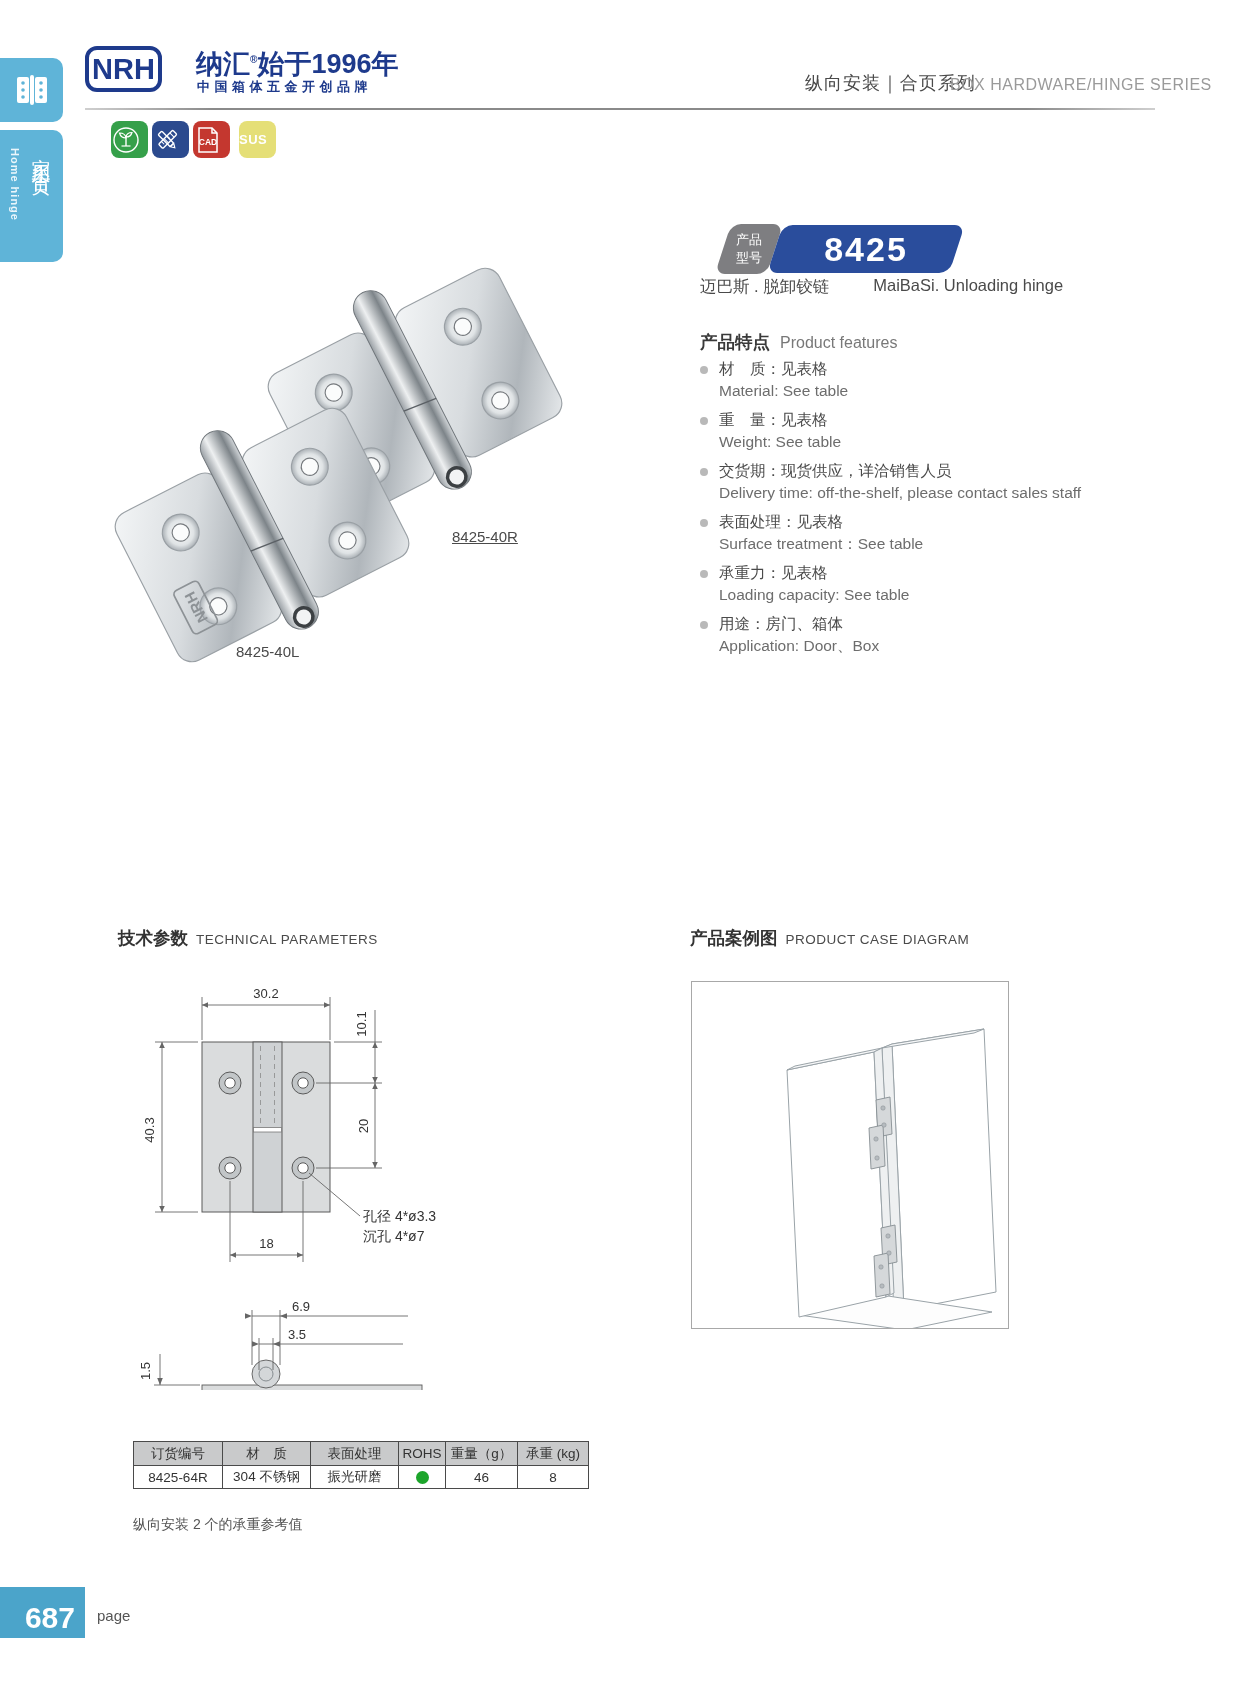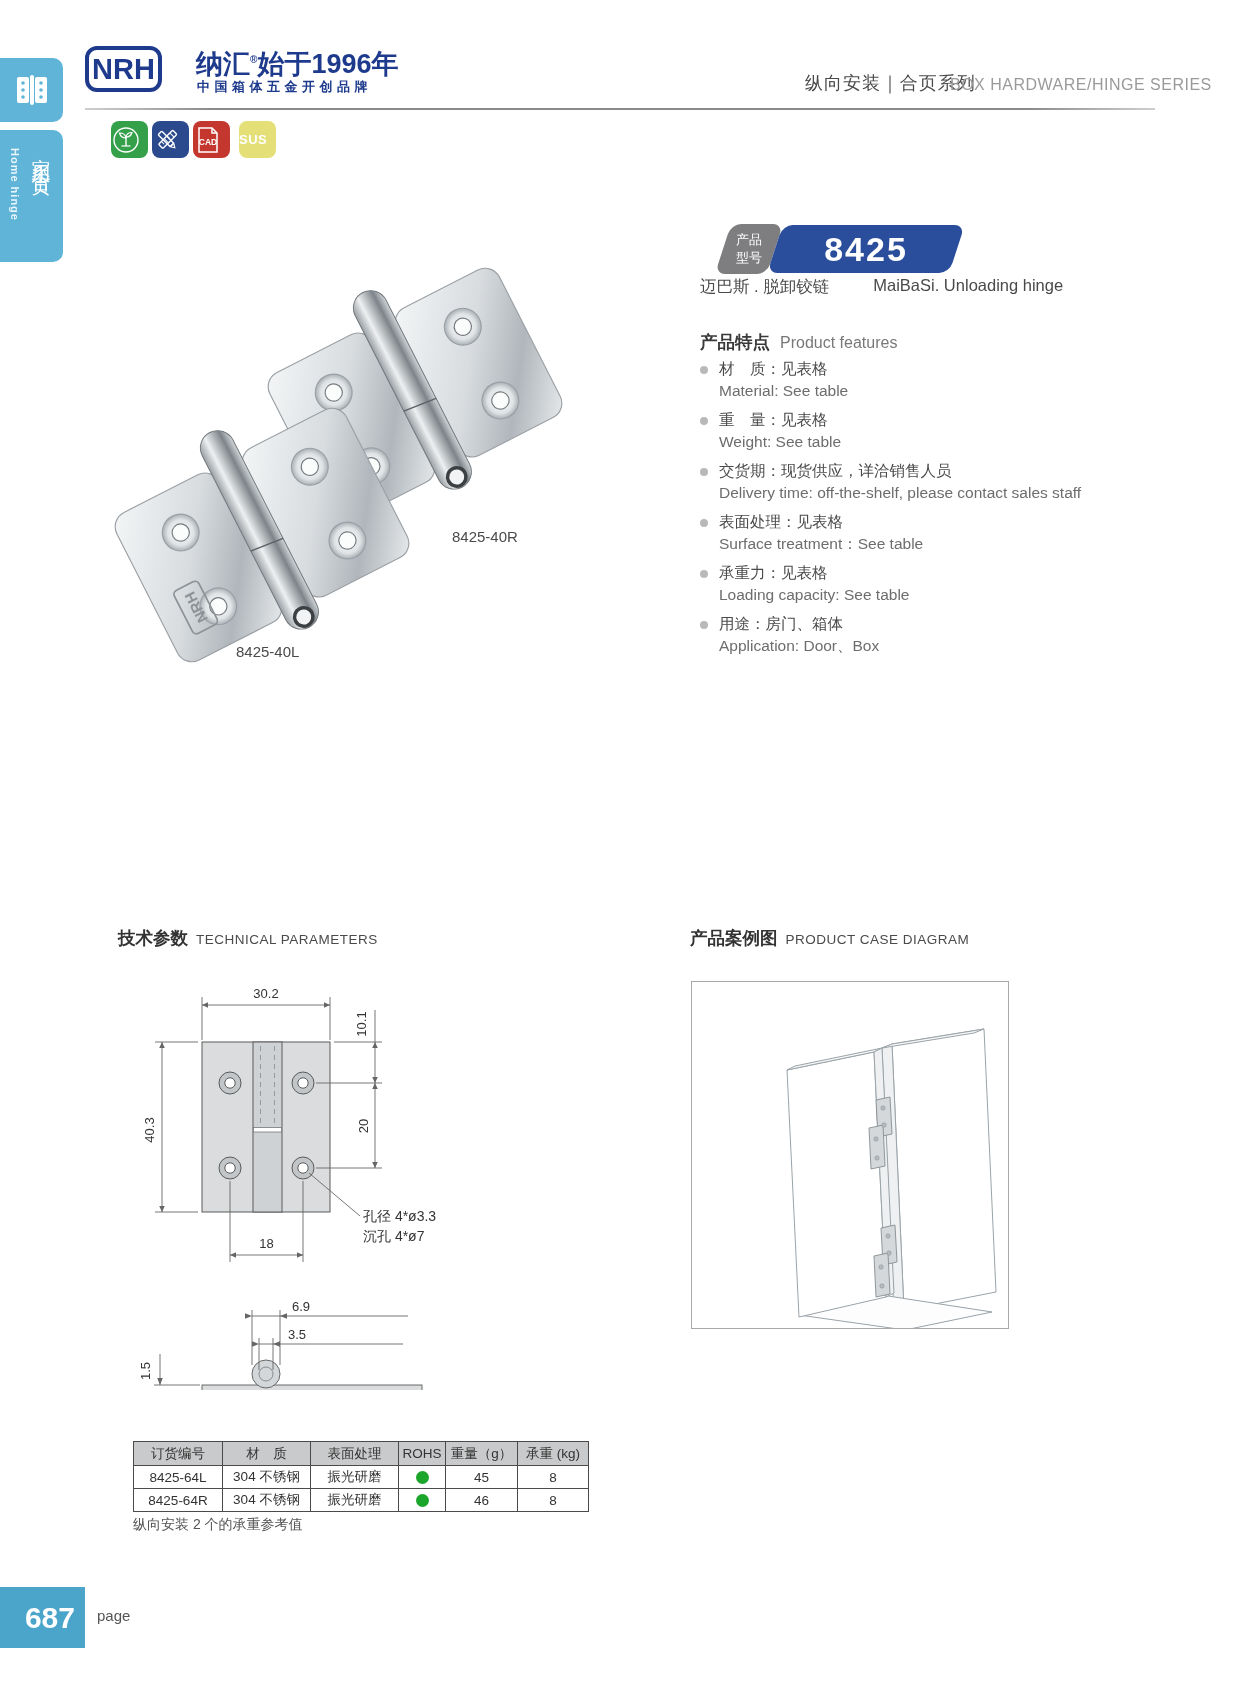--- a/index.html
+++ b/index.html
@@ -35,21 +35,21 @@
   
   .cert{position:absolute;top:121px;width:37px;height:37px;border-radius:8px;display:flex;align-items:center;justify-content:flex-start;color:#fff;font-weight:bold;}
   .cert.eco{left:111px;background:var(--icon-green);}
   .cert.tools{left:152px;background:var(--icon-blue);}
   .cert.cad{left:193px;background:var(--icon-red);}
   .cert.sus{left:239px;background:var(--icon-yellow);font-size:13px;letter-spacing:.5px;}
 
   
   .photos{position:absolute;left:85px;top:248px;width:490px;height:420px;}
   .photo-label{position:absolute;color:#4a4a4a;font-size:15px;}
-  .label-r{left:452px;top:528px;}
+  .label-r{left:452px;top:528px;text-decoration:underline;}
   .label-l{left:236px;top:643px;}
 
   
   .badge-gray{position:absolute;left:723px;top:224px;width:52px;height:50px;background:var(--badge-gray);
               border-radius:10px;transform:skewX(-18deg);}
   .badge-gray .inner{transform:skewX(18deg);width:100%;height:100%;display:flex;flex-direction:column;
               align-items:center;justify-content:center;color:#fff;font-size:13px;line-height:1.35;}
   .badge-blue{position:absolute;left:775px;top:225px;width:182px;height:48px;background:var(--badge-blue);
               border-radius:10px;transform:skewX(-18deg);}
   .badge-blue .inner{transform:skewX(18deg);width:100%;height:100%;display:flex;align-items:center;
@@ -78,21 +78,21 @@
 
   
   .spec-table{position:absolute;left:133px;top:1441px;border-collapse:collapse;table-layout:fixed;}
   .spec-table th,.spec-table td{border:1px solid #4a4a4a;text-align:center;font-size:13.5px;color:#333;
        height:23px;padding:0 2px;white-space:nowrap;overflow:hidden;}
   .spec-table th{background:#c9cacb;font-weight:normal;height:24px;}
   .dot{display:inline-block;width:13px;height:13px;border-radius:50%;background:var(--rohs-green);vertical-align:middle;}
   .table-note{position:absolute;left:133px;top:1516px;font-size:14px;color:#555;}
 
   
-  .footer-block{position:absolute;left:0;top:1587px;width:85px;height:61px;background:var(--footer-blue);
+  .footer-block{position:absolute;left:0;top:1587px;width:85px;height:51px;background:var(--footer-blue);
        color:#fff;font-size:30px;font-weight:bold;text-align:right;line-height:61px;padding-right:10px;}
   .footer-page{position:absolute;left:97px;top:1607px;font-size:15px;color:#555;}
 
   svg text{font-family:"Liberation Sans","DejaVu Sans",sans-serif;}
 </style>
 </head>
 <body>
 
 <div class="page">
 
@@ -403,28 +403,20 @@
     <tbody>
         <tr>
       <th>订货编号</th>
       <th>材　质</th>
       <th>表面处理</th>
       <th>ROHS</th>
       <th>重量（g）</th>
       <th>承重 (kg)</th>
     </tr>
     <tr>
-      <td>8425-64L</td>
-      <td>304 不锈钢</td>
-      <td>振光研磨</td>
-      <td><span class="dot"></span></td>
-      <td>45</td>
-      <td>8</td>
-    </tr>
-    <tr>
       <td>8425-64R</td>
       <td>304 不锈钢</td>
       <td>振光研磨</td>
       <td><span class="dot"></span></td>
       <td>46</td>
       <td>8</td>
     </tr>
   </tbody>
     </table>
   <div class="table-note">纵向安装 2 个的承重参考值</div>

